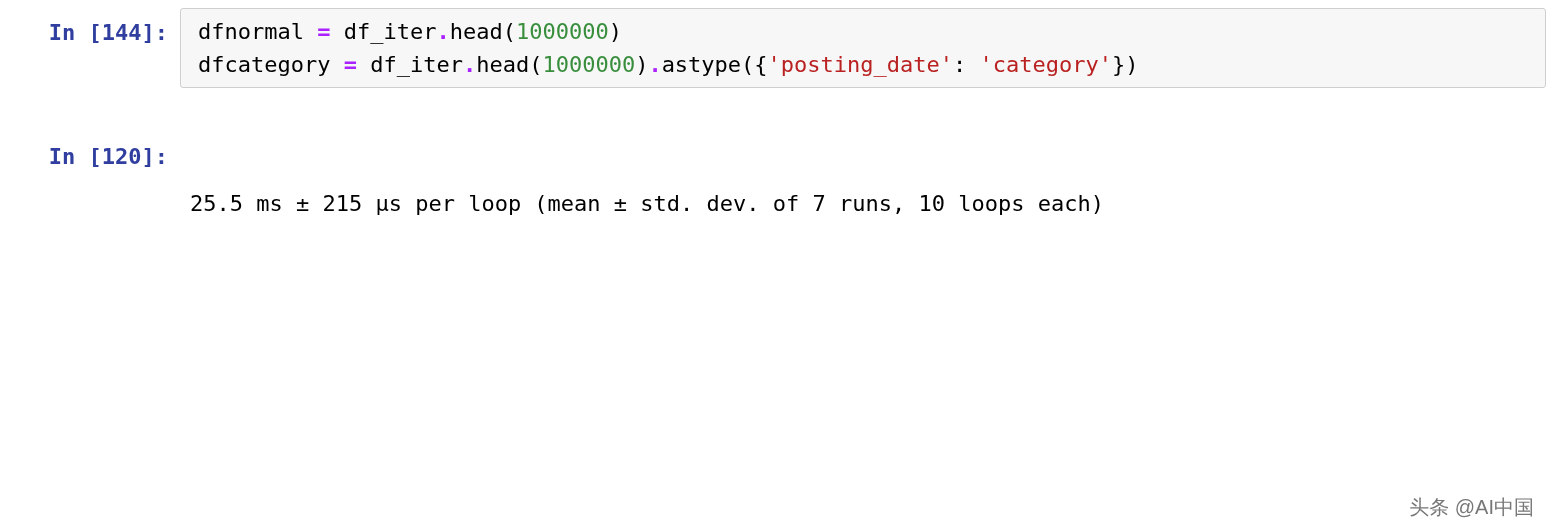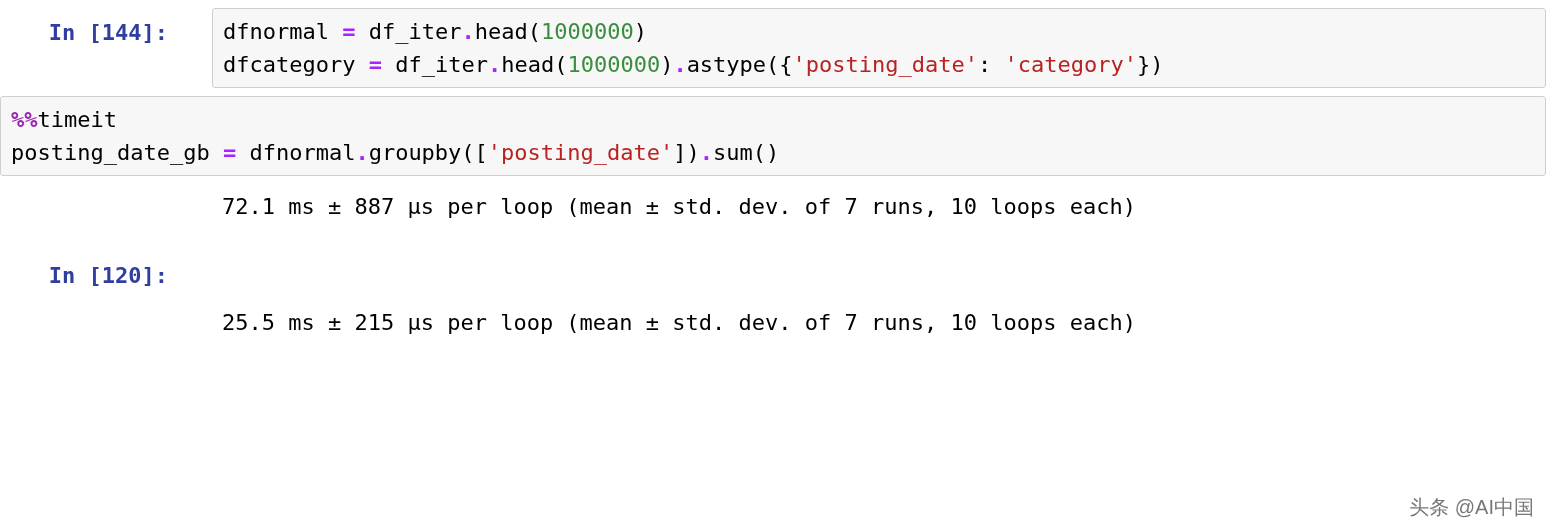--- a/index.html
+++ b/index.html
@@ -7,38 +7,37 @@
       font-family: "DejaVu Sans Mono", "Menlo", "Consolas", monospace;
       background: #ffffff;
       font-size: 22px;
       line-height: 1.5;
       padding: 8px 0;
     }
     .cell {
       display: flex;
       align-items: flex-start;
       margin-bottom: 8px;
-      gap: 32px;
     }
     .prompt {
       width: 180px;
       flex-shrink: 0;
       text-align: right;
       padding-right: 12px;
       padding-top: 8px;
       color: #303F9F;
       font-weight: bold;
       white-space: nowrap;
     }
     .input-area {
       flex: 1;
       border: 1px solid #cfcfcf;
       border-radius: 3px;
       background: #f7f7f7;
-      padding: 6px 10px;
+      padding: 6px 17px;
       margin-right: 14px;
       white-space: pre;
       overflow: hidden;
     }
     .output-area {
       flex: 1;
       padding: 6px 10px;
       margin-right: 14px;
       white-space: pre;
       overflow: hidden;
@@ -68,27 +67,24 @@
 
 <div class="page">
 
   <div class="cell">
     <div class="prompt">In [144]:</div>
     <div class="input-area"><span class="tok-plain">dfnormal </span><span class="tok-op">=</span><span class="tok-plain"> df_iter</span><span class="tok-op">.</span><span class="tok-plain">head(</span><span class="tok-num">1000000</span><span class="tok-plain">)</span>
 <span class="tok-plain">dfcategory </span><span class="tok-op">=</span><span class="tok-plain"> df_iter</span><span class="tok-op">.</span><span class="tok-plain">head(</span><span class="tok-num">1000000</span><span class="tok-plain">)</span><span class="tok-op">.</span><span class="tok-plain">astype({</span><span class="tok-str">'posting_date'</span><span class="tok-plain">: </span><span class="tok-str">'category'</span><span class="tok-plain">})</span></div>
   </div>
 
   <div class="cell">
-    <div class="input-area"><span class="tok-magic">%%</span><span class="tok-plain">timeit</span>
-<span class="tok-plain">posting_date_gb </span><span class="tok-op">=</span><span class="tok-plain"> dfnormal</span><span class="tok-op">.</span><span class="tok-plain">groupby([</span><span class="tok-str">'posting_date'</span><span class="tok-plain">])</span><span class="tok-op">.</span><span class="tok-plain">sum()</span></div>
   </div>
 
   <div class="cell output-cell">
     <div class="prompt"></div>
-    <div class="output-area">72.1 ms ± 887 µs per loop (mean ± std. dev. of 7 runs, 10 loops each)</div>
   </div>
 
   <div class="cell">
     <div class="prompt">In [120]:</div>
   </div>
 
   <div class="cell output-cell">
     <div class="prompt"></div>
     <div class="output-area">25.5 ms ± 215 µs per loop (mean ± std. dev. of 7 runs, 10 loops each)</div>
   </div>

